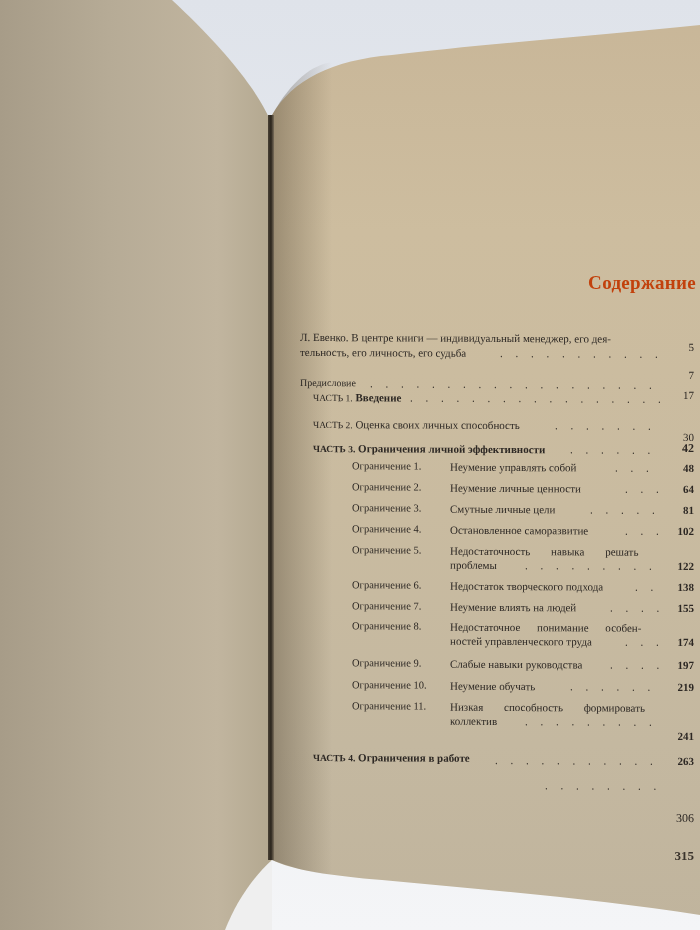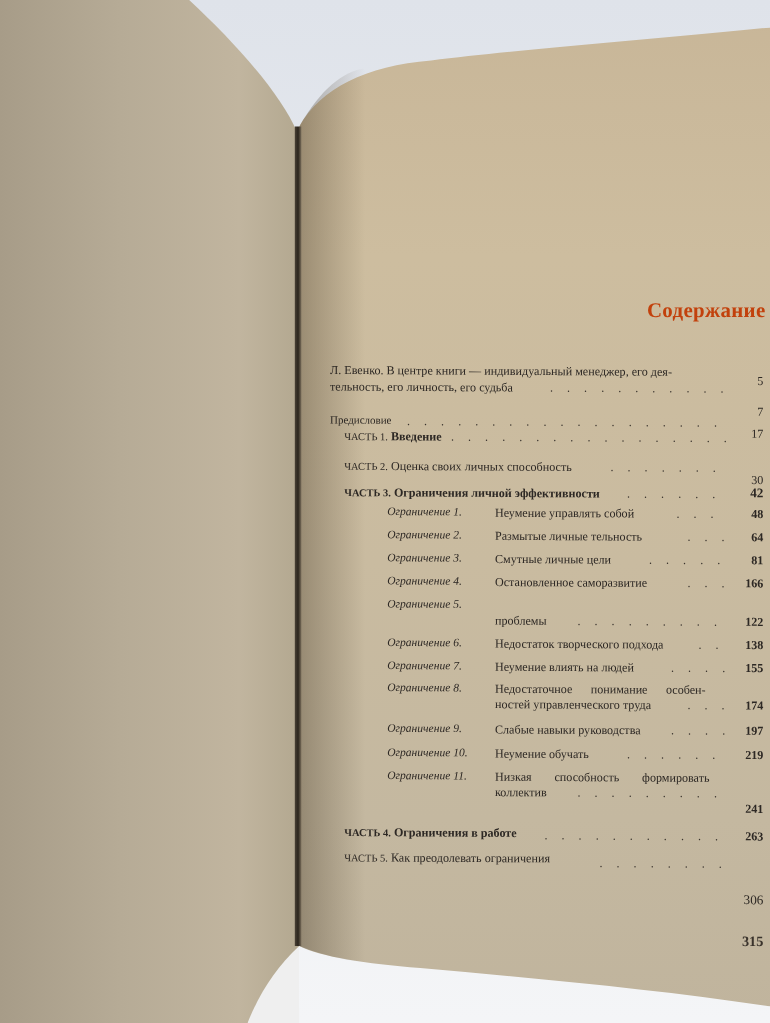--- a/index.html
+++ b/index.html
@@ -50,21 +50,21 @@
       font-size: 11px; line-height: 14px; color: #2d2824;
       transform: skewY(0.3deg);
     }
     .entry .text { position: absolute; left: 0; white-space: nowrap; }
     .entry .dots {
       position: absolute; letter-spacing: 5px; color: #3a342e; white-space: nowrap; overflow: hidden;
     }
     .entry .page { position: absolute; right: 6px; text-align: right; }
     .part .prefix { font-size: 9.5px; margin-left: 13px; }
     .bold { font-weight: bold; }
-    .sub .label { position: absolute; left: 52px; font-size: 10.5px; white-space: nowrap; font-style: italic; }
+    .sub .label { position: absolute; left: 52px; font-size: 10.5px; white-space: nowrap; }
     .sub .title { position: absolute; left: 150px; white-space: nowrap; }
     .folio {
       position: absolute; right: 6px; top: 848px; font-size: 13px; font-weight: bold; color: #3a332c; text-align: right;
     }
   </style>
 </head>
 <body>
 
 <div class="scene">
   <div class="bg-sky"></div>
@@ -118,38 +118,39 @@
     </div>
 
     <div class="entry sub" style="top:460px;height:16px;">
       <span class="label">Ограничение 1.</span>
       <span class="title">Неумение управлять собой</span>
       <span class="dots" style="left:315px;top:0;width:45px;">. . . . . . . . . . . . . . . . . . . .</span>
       <span class="page bold">48</span>
     </div>
     <div class="entry sub" style="top:481px;height:16px;">
       <span class="label">Ограничение 2.</span>
-      <span class="title">Размытые личные тельность</span>
+      <span class="title">Неумение личные ценности</span>
       <span class="dots" style="left:325px;top:0;width:35px;">. . . . . . . . . . . . . . . . . . . .</span>
       <span class="page bold">64</span>
     </div>
     <div class="entry sub" style="top:502px;height:16px;">
       <span class="label">Ограничение 3.</span>
       <span class="title">Смутные личные цели</span>
       <span class="dots" style="left:290px;top:0;width:70px;">. . . . . . . . . . . . . . . . . . . .</span>
       <span class="page bold">81</span>
     </div>
     <div class="entry sub" style="top:523px;height:16px;">
       <span class="label">Ограничение 4.</span>
       <span class="title">Остановленное саморазвитие</span>
       <span class="dots" style="left:325px;top:0;width:35px;">. . . . . . . . . . . . . . . . . . . .</span>
-      <span class="page bold">166</span>
+      <span class="page bold">102</span>
     </div>
     <div class="entry sub" style="top:544px;height:32px;">
       <span class="label">Ограничение 5.</span>
+      <span class="title" style="word-spacing:18px;">Недостаточность навыка решать</span>
       <span class="title" style="top:14px;">проблемы</span>
       <span class="dots" style="left:225px;top:14px;width:135px;">. . . . . . . . . . . . . . . . . . . .</span>
       <span class="page bold" style="top:14px;">122</span>
     </div>
     <div class="entry sub" style="top:579px;height:16px;">
       <span class="label">Ограничение 6.</span>
       <span class="title">Недостаток творческого подхода</span>
       <span class="dots" style="left:335px;top:0;width:25px;">. . . . . . . . . . . . . . . . . . . .</span>
       <span class="page bold">138</span>
     </div>
@@ -189,23 +190,19 @@
     <div class="entry part" style="top:751px;height:16px;">
       <span class="text bold" style="top:0;">
         <span class="prefix">ЧАСТЬ 4.</span>
         <span>Ограничения в работе</span>
       </span>
       <span class="dots" style="left:195px;top:2px;width:165px;">. . . . . . . . . . . . . . . . . . . .</span>
       <span class="page bold" style="top:2px;">263</span>
     </div>
 
     <div class="entry part" style="top:774px;height:16px;">
-      <span class="text" style="top:0;">
-        <span class="prefix">ЧАСТЬ 5.</span>
-        <span>Как преодолевать ограничения</span>
-      </span>
       <span class="dots" style="left:245px;top:4px;width:115px;">. . . . . . . . . . . . . . . . . . . .</span>
       <span class="page" style="top:2px;font-size:12px;margin-top:34px;">306</span>
     </div>
 
     <div class="folio">315</div>
   </div>
 </div>
 
 </body></html>

